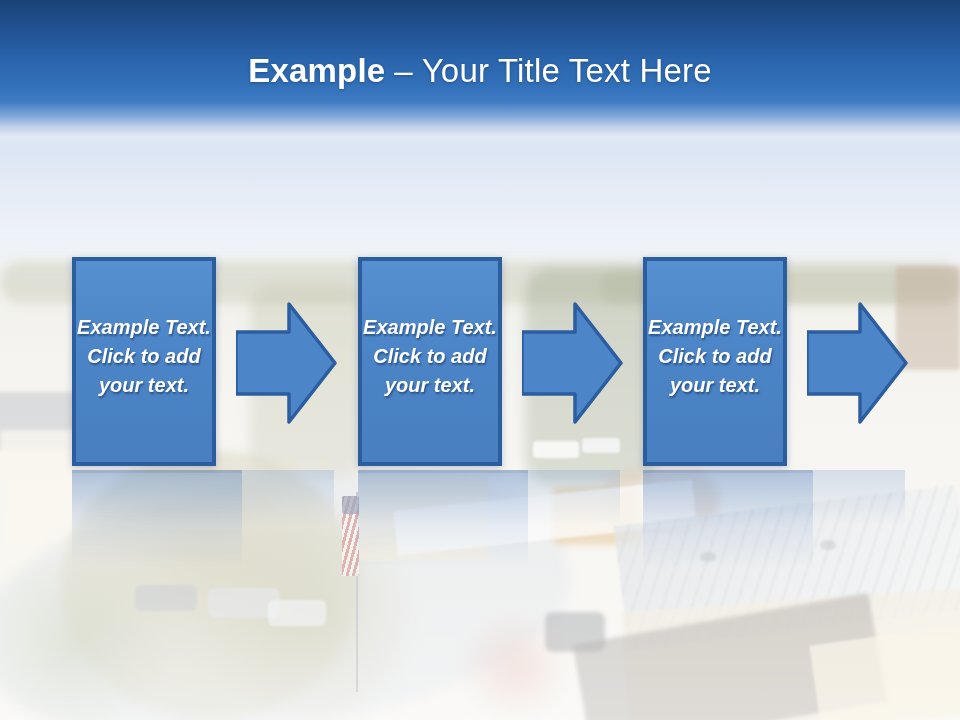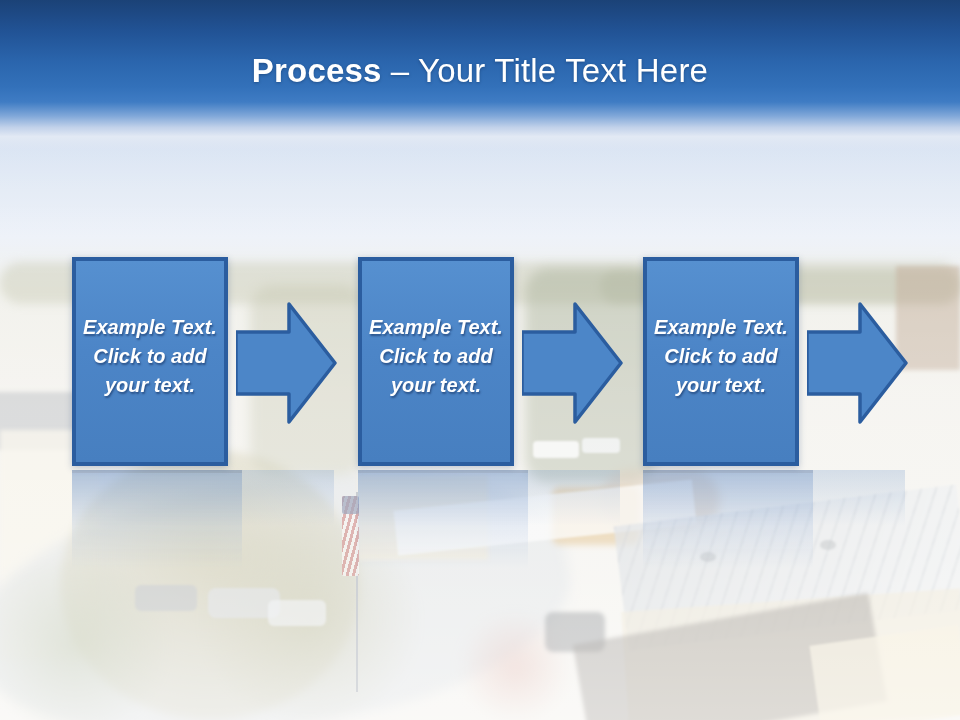--- a/index.html
+++ b/index.html
@@ -42,21 +42,21 @@
   .title{
     position:absolute;left:0;top:52px;width:100%;margin:0;
     text-align:center;color:var(--title-text,#FFFFFF);
     font-size:33px;font-weight:400;letter-spacing:0.2px;
     text-shadow:0 1px 3px rgba(10,30,60,0.35);
   }
   .t-bold{font-weight:700;}
   .t-rest{margin-left:9px;font-weight:400;}
   
   .step-box{
-    position:absolute;top:257px;width:156px;height:209px;box-sizing:border-box;
+    position:absolute;top:257px;width:144px;height:209px;box-sizing:border-box;
     border:4px solid var(--shape-border,#2B5D9F);
     background:linear-gradient(180deg,#5690d0 0%,#4c85c7 45%,#477fc0 100%);
     display:flex;align-items:center;justify-content:center;
     box-shadow:0 2px 7px rgba(40,70,120,0.28);
   }
   .step-text{
     color:var(--step-text,#FFFFFF);font-style:italic;font-weight:700;
     font-size:20px;line-height:29px;text-align:center;
     text-shadow:1px 2px 2px rgba(25,55,105,0.65);
     transform:translateY(-5px);
@@ -158,16 +158,16 @@
   <div class="step-box" style="left:643px;">
     <div class="step-text">
       <span class="line">Example Text.</span>
       <span class="line">Click to add</span>
       <span class="line">your text.</span>
     </div>
   </div>
 
   <div class="header"></div>
   <h1 class="title">
-    <span class="t-bold">Process</span><span class="t-rest">– Your Title Text Here</span>
+    <span class="t-bold">Example</span><span class="t-rest">– Your Title Text Here</span>
   </h1>
 
 </div>
 
 </body></html>

